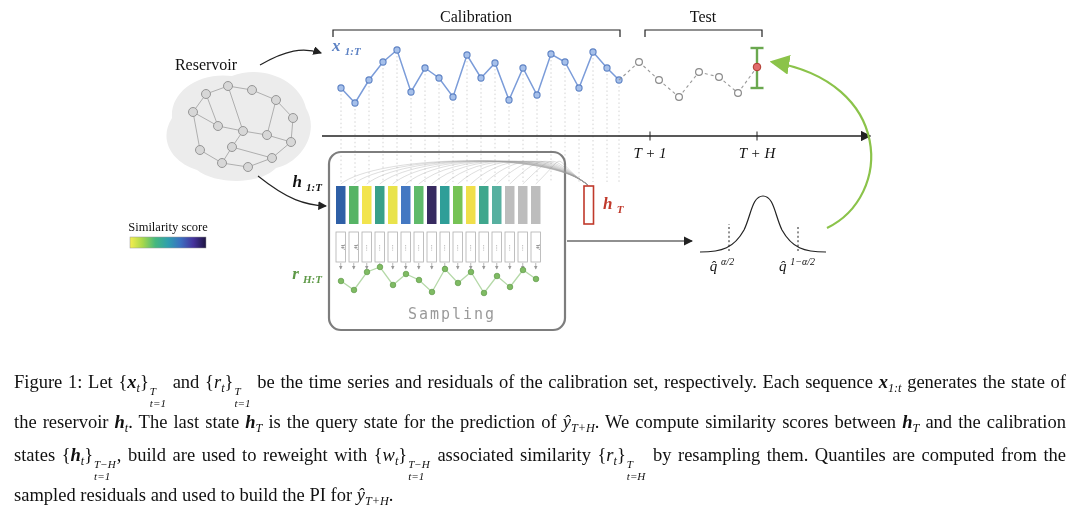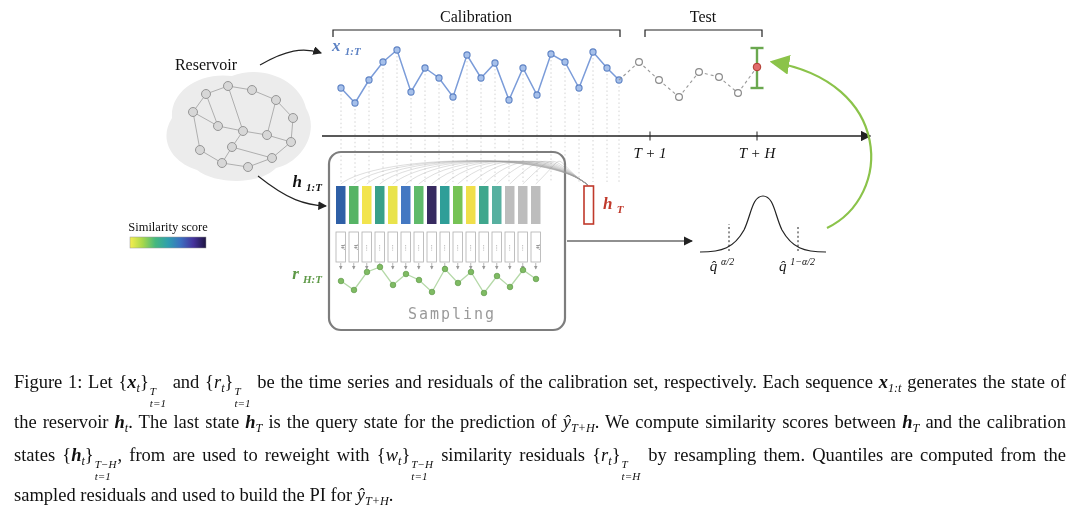--- a/index.html
+++ b/index.html
@@ -368,20 +368,20 @@
 
   <p class="caption"><span class="seg-n">Figure 1: Let {</span><span class="seg-bi">x</span><span class="seg-sub">t</span><span class="seg-n">}</span><span class="ss">
         <span>T</span>
         <span>t=1</span>
       </span><span class="seg-n"> and {</span><span class="seg-i">r</span><span class="seg-sub">t</span><span class="seg-n">}</span><span class="ss">
         <span>T</span>
         <span>t=1</span>
       </span><span class="seg-n"> be the time series and residuals of the calibration set, respectively. Each sequence </span><span class="seg-bi">x</span><span class="seg-sub">1:t</span><span class="seg-n"> generates the state of the reservoir </span><span class="seg-bi">h</span><span class="seg-sub">t</span><span class="seg-n">. The last state </span><span class="seg-bi">h</span><span class="seg-sub">T</span><span class="seg-n"> is the query state for the prediction of </span><span class="seg-i">ŷ</span><span class="seg-sub">T+H</span><span class="seg-n">. We compute similarity scores between </span><span class="seg-bi">h</span><span class="seg-sub">T</span><span class="seg-n"> and the calibration states {</span><span class="seg-bi">h</span><span class="seg-sub">t</span><span class="seg-n">}</span><span class="ss">
         <span>T−H</span>
         <span>t=1</span>
-      </span><span class="seg-n">, from are used to reweight with {</span><span class="seg-i">w</span><span class="seg-sub">t</span><span class="seg-n">}</span><span class="ss">
+      </span><span class="seg-n">, build are used to reweight with {</span><span class="seg-i">w</span><span class="seg-sub">t</span><span class="seg-n">}</span><span class="ss">
         <span>T−H</span>
         <span>t=1</span>
-      </span><span class="seg-n"> similarity residuals {</span><span class="seg-i">r</span><span class="seg-sub">t</span><span class="seg-n">}</span><span class="ss">
+      </span><span class="seg-n"> associated similarity {</span><span class="seg-i">r</span><span class="seg-sub">t</span><span class="seg-n">}</span><span class="ss">
         <span>T</span>
         <span>t=H</span>
       </span><span class="seg-n"> by resampling them. Quantiles are computed from the sampled residuals and used to build the PI for </span><span class="seg-i">ŷ</span><span class="seg-sub">T+H</span><span class="seg-n">.</span></p>
 </div>
 
 </body></html>

